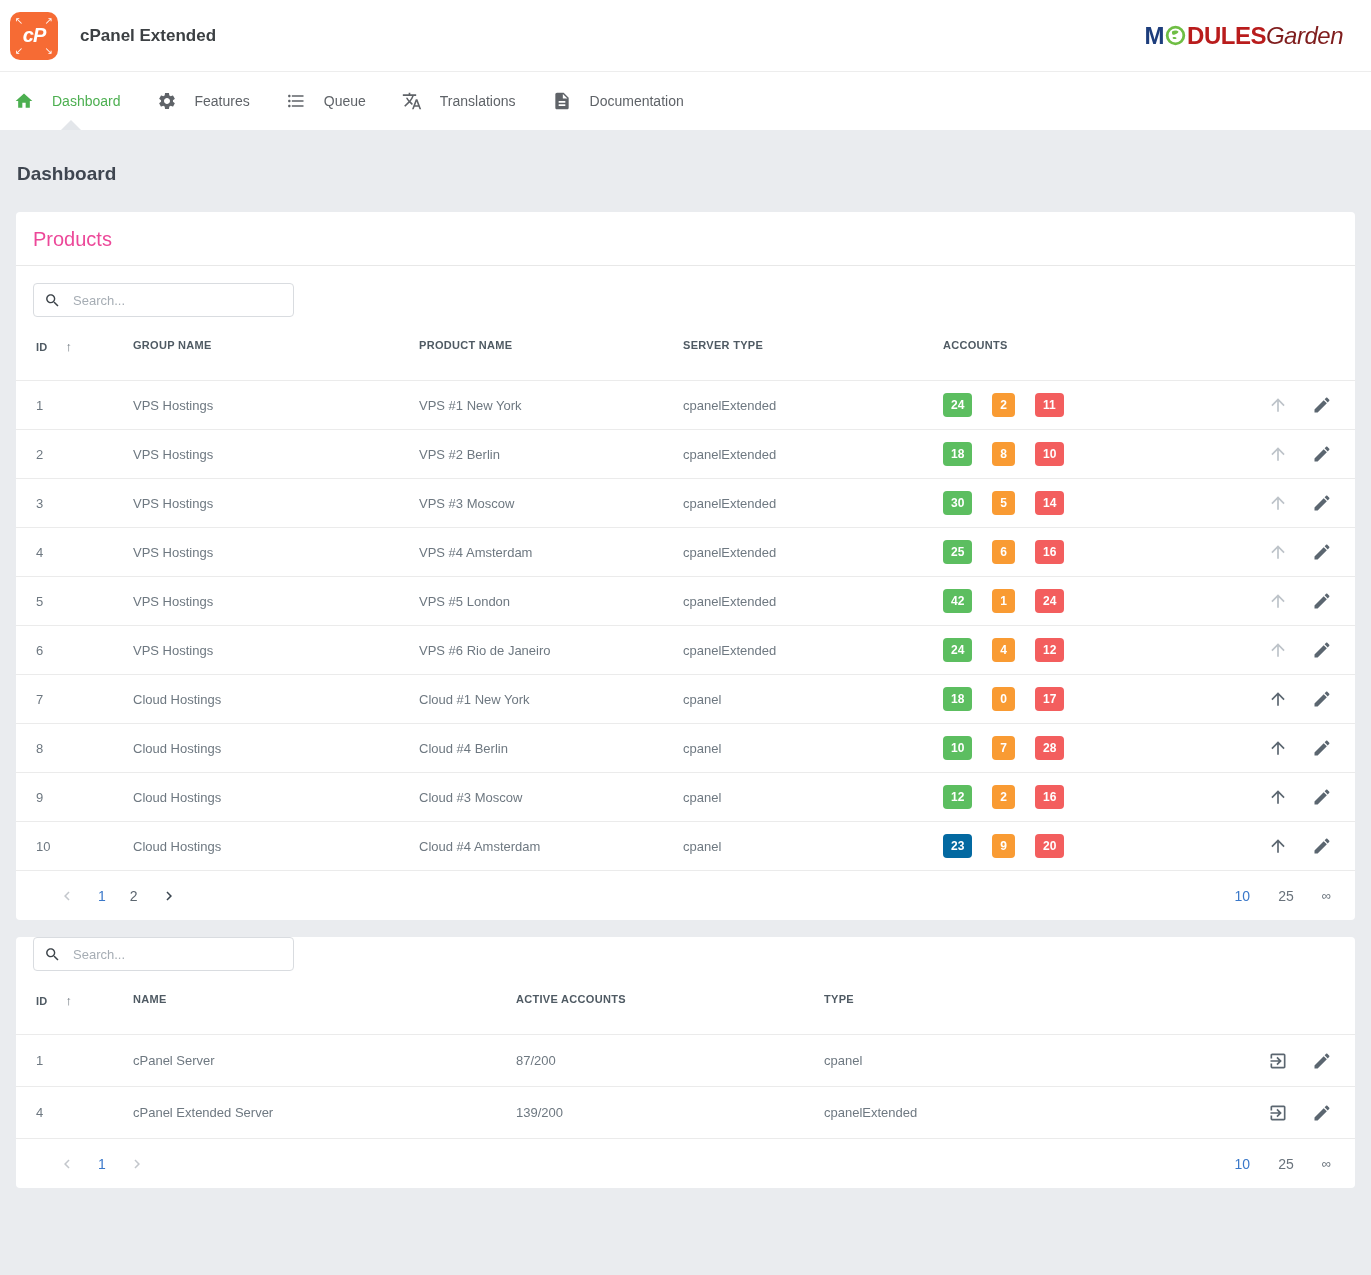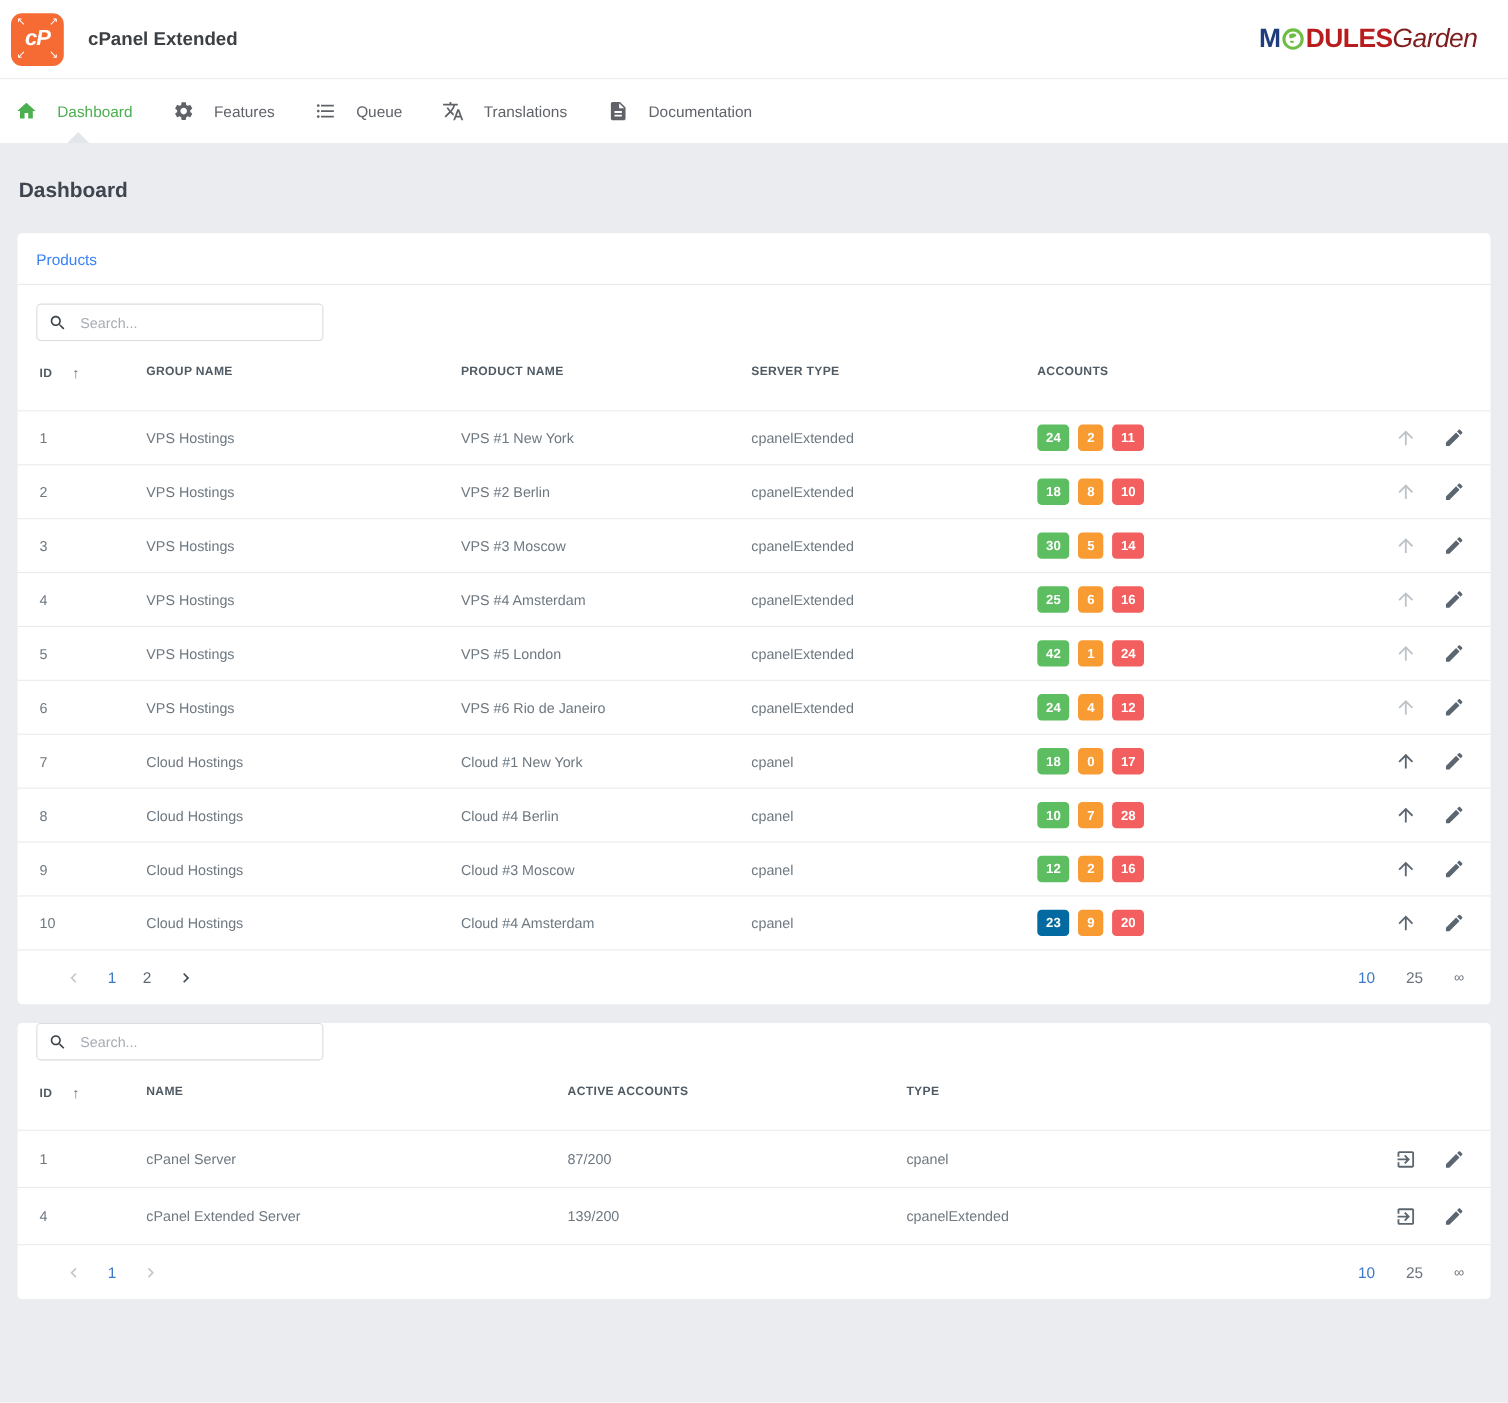--- a/index.html
+++ b/index.html
@@ -44,21 +44,21 @@
   .nav-notch {
     position:absolute; bottom:0; left:61px; width:0; height:0;
     border-left:10px solid transparent; border-right:10px solid transparent;
     border-bottom:10px solid #e3e6ea;
   }
   
   .content { padding:0 16px; }
   .page-title { padding:33px 1px 0; font-size:19px; font-weight:600; color:#3f4650; margin:0 0 27px; }
   .panel { background:#fff; border-radius:4px; margin-bottom:15px; }
   .panel-title {
-    padding:16px 20px 14px 17px; font-size:14px; font-weight:500; color:#3b82f6;
+    padding:16px 20px 14px 17px; font-size:20px; font-weight:500; color:#ec4899;
     border-bottom:1px solid #e8e8e8;
   }
   .search-wrap {
     margin:17px 0 22px 17px; width:261px; height:34px;
     border:1px solid #d9dcе0; border:1px solid #d9dce0; border-radius:4px;
     display:flex; align-items:center; padding:0 10px; gap:10px; background:#fff;
   }
   .search-wrap svg { width:17px; height:17px; fill:#3c4349; flex:0 0 auto; }
   .search-input { border:none; outline:none; font-size:13px; color:#5f6a74; width:100%;
     font-family:inherit; background:transparent; }
@@ -74,21 +74,21 @@
     border-top:1px solid #ebebeb; font-size:13px; color:#6e7881;
   }
   .servers .trow { height:52px; }
   .c-id{width:97px;} .c-group{width:286px;} .c-product{width:264px;} .c-stype{width:260px;}
   .c-accounts{flex:1; display:flex; align-items:center;}
   .sc-id{width:97px;} .sc-name{width:383px;} .sc-active{width:308px;} .sc-type{flex:1;}
   .c-actions{display:flex; gap:24px; align-items:center; margin-left:auto; padding-right:3px;}
   .hdr-id{display:flex; align-items:center;}
   .badge {
     display:inline-block; min-width:20px; text-align:center; padding:5px 8px;
-    border-radius:4px; color:#fff; font-size:12px; font-weight:700; margin-right:8px;
+    border-radius:4px; color:#fff; font-size:12px; font-weight:700; margin-right:20px;
   }
   .icon-btn { width:20px; height:20px; color:#5b6670; cursor:pointer; }
   .icon-btn svg { width:100%; height:100%; fill:currentColor; display:block; }
   .icon-btn.disabled { color:#bdc3c9; }
   
   .pagination {
     display:flex; align-items:center; height:50px; padding:0 24px 0 32px;
     border-top:1px solid #ebebeb; font-size:14px;
   }
   .pg-chev { width:18px; height:18px; cursor:pointer; color:#3b4650; margin:0 10px; }

